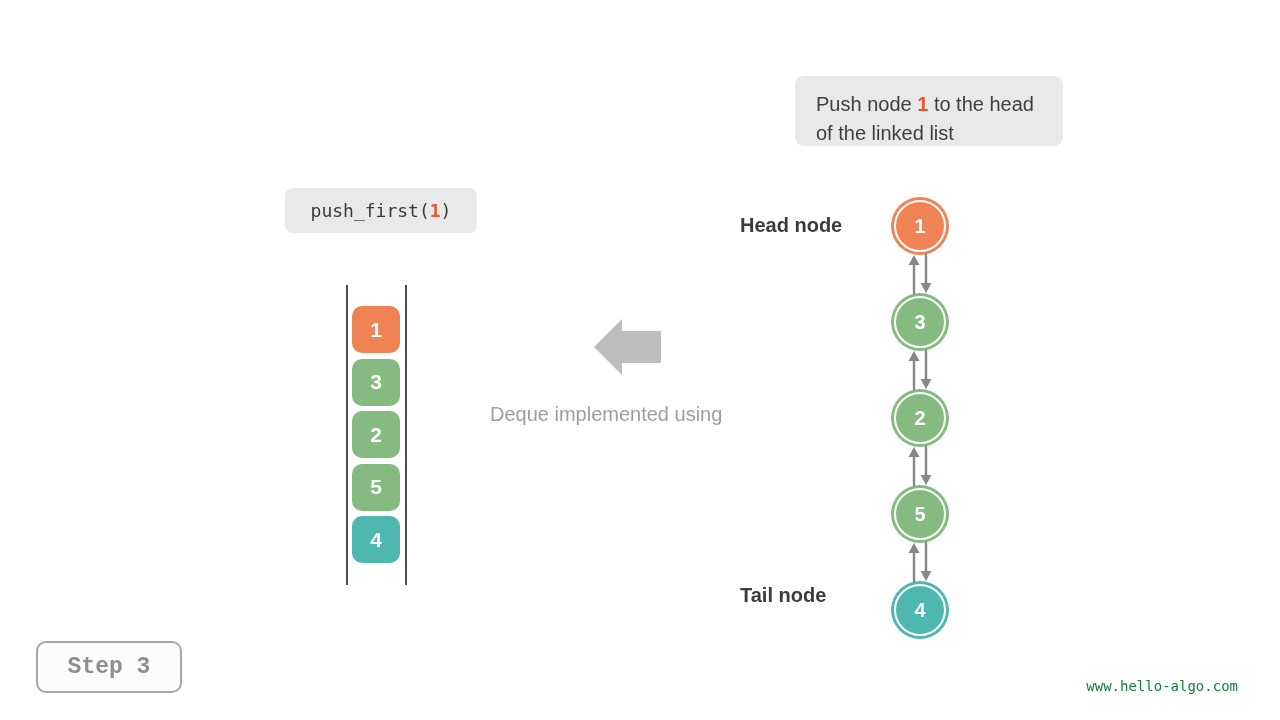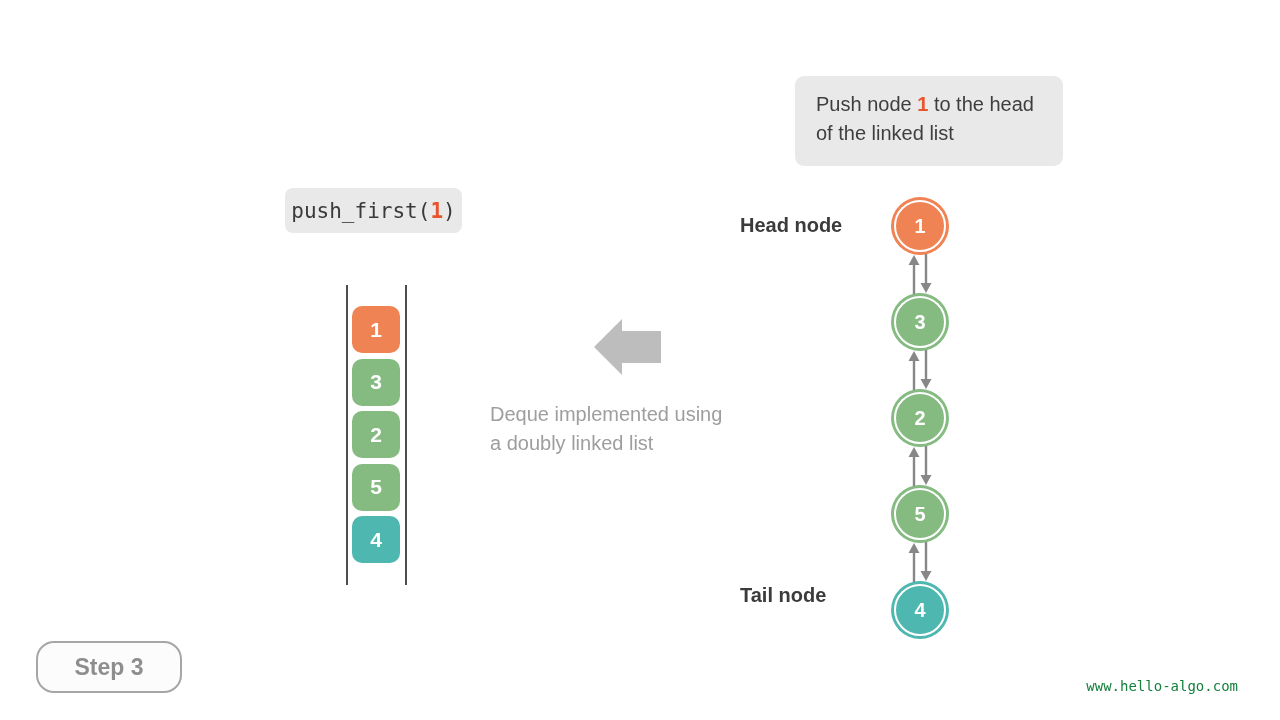--- a/index.html
+++ b/index.html
@@ -8,41 +8,41 @@
     width: 1280px;
     height: 720px;
     background: #ffffff;
     overflow: hidden;
     font-family: "Liberation Sans", sans-serif;
   }
   
   .info-box {
     position: absolute;
     left: 795px; top: 76px;
-    width: 268px; height: 90px;
+    width: 268px; height: 70px;
     box-sizing: border-box;
     background: #e9e9e9;
     border-radius: 9px;
     padding: 14px 18px 0 21px;
     font-size: 20px;
     line-height: 29px;
     color: #3e3e3e;
   }
   .hl { color: var(--c, #e8542d); font-weight: bold; }
   
   .code-box {
     position: absolute;
     left: 285px; top: 188px;
-    width: 177px; height: 45px;
+    width: 192px; height: 45px;
     box-sizing: border-box;
     background: #e9e9e9;
     border-radius: 8px;
     display: flex; align-items: center; justify-content: center;
     font-family: "DejaVu Sans Mono", "Liberation Mono", monospace;
-    font-size: 21px;
+    font-size: 18px;
     color: #3a3a3a;
   }
   .code-box .hl { font-weight: bold; }
   
   .stack-line {
     position: absolute;
     top: 285px; height: 300px; width: 1.6px;
     background: #4d4d4d;
   }
   .stack-line.left  { left: 346px; }
@@ -100,23 +100,23 @@
   .head-label { top: 214px; }
   .tail-label { top: 584px; }
   
   .step-box {
     position: absolute;
     left: 36px; top: 641px;
     width: 146px; height: 52px;
     box-sizing: border-box;
     background: #fcfcfc;
     border: 2px solid #a6a6a6;
-    border-radius: 18px;
-    display: flex; align-items: center; justify-content: center;
-    font-family: Liberation Sans, sans-serif;
+    border-radius: 10px;
+    display: flex; align-items: center; justify-content: center;
+    font-family: Liberation Mono, monospace;
     font-weight: bold; font-size: 23px;
     color: #8e8e8e;
   }
   
   .watermark {
     position: absolute;
     right: 42px; top: 678px;
     font-family: "DejaVu Sans Mono", "Liberation Mono", monospace;
     font-size: 14px;
     color: #15803d;
@@ -146,21 +146,20 @@
     <div class="sq" style="--c: #85bb81;">5</div>
     <div class="sq" style="--c: #4eb8b0;">4</div>
   </div>
 
   <svg class="block-arrow" width="67" height="56" viewBox="0 0 67 56">
     <polygon points="0,28 28,0 28,12 67,12 67,44 28,44 28,56" fill="#bdbdbd"></polygon>
   </svg>
 
   <div class="caption">
     <div>Deque implemented using</div>
-    <div>a doubly linked list</div>
   </div>
 
   <div class="node-label head-label">Head node</div>
   <div class="node-label tail-label">Tail node</div>
 
   <div class="node n0" style="--c: #f08354;">1</div>
   <div class="node n1" style="--c: #85bb81;">3</div>
   <div class="node n2" style="--c: #85bb81;">2</div>
   <div class="node n3" style="--c: #85bb81;">5</div>
   <div class="node n4" style="--c: #4eb8b0;">4</div>

